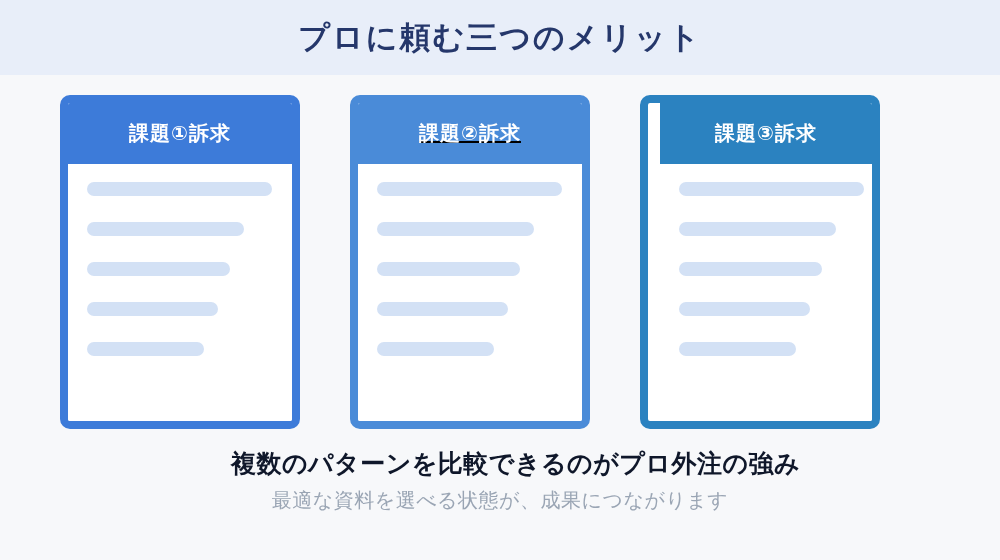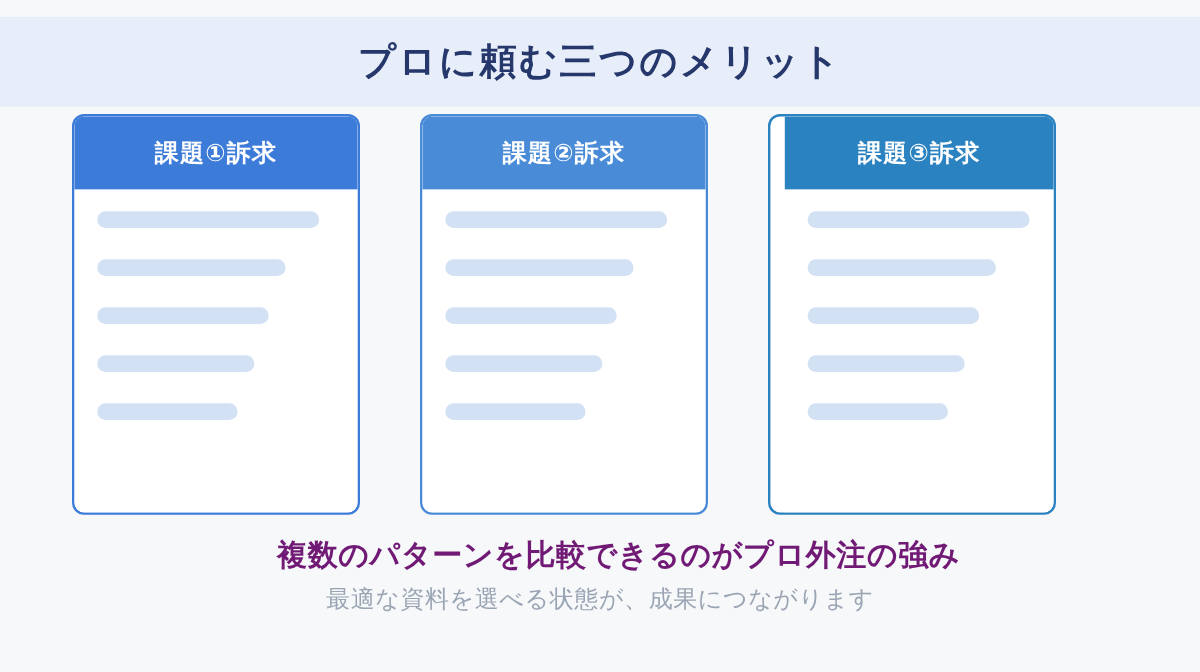--- a/index.html
+++ b/index.html
@@ -26,21 +26,20 @@
   .header-band {
     position: absolute;
     left: 0;
     top: 0;
     width: 1000px;
     height: 75px;
     background: #e8eef9;
     display: flex;
     align-items: center;
     justify-content: center;
-    margin-top: 14px;
   }
   .header-title {
     font-size: 31px;
     font-weight: bold;
     color: #25376b;
     letter-spacing: 2px;
     line-height: 1;
     white-space: nowrap;
   }
 
@@ -53,27 +52,27 @@
     height: 335px;
     display: flex;
     justify-content: space-between;
   }
   .card {
     width: 240px;
     height: 334px;
     background: #ffffff;
     border-radius: 10px;
     box-sizing: border-box;
-    border: 2px solid #ef4444;
+    border: 8px solid #ef4444;
     overflow: hidden;
     display: flex;
     flex-direction: column;
   }
   .card.c1 { border-color: #3d7bd9; }
-  .card.c2 { border-color: #4a8bd8; }
+  .card.c2 { border-color: #4a8bd8; text-decoration: underline; }
   .card.c3 { border-color: #2b82c0; padding-left: 12px; }
 
   .card-header {
     height: 61px;
     flex: 0 0 61px;
     display: flex;
     align-items: center;
     justify-content: center;
     color: #ffffff;
     font-size: 20px;
@@ -170,17 +169,17 @@
         <div class="line" style="width: 157px; background: rgb(211, 225, 245);"></div>
         <div class="line" style="width: 143px; background: rgb(211, 225, 245);"></div>
         <div class="line" style="width: 131px; background: rgb(211, 225, 245);"></div>
         <div class="line" style="width: 117px; background: rgb(211, 225, 245);"></div>
       </div>
     </div>
 
   </div>
 
   <div class="footer">
-    <div class="footer-main" style="color: #701a75; margin-left: 31px;">複数のパターンを比較できるのがプロ外注の強み</div>
+    <div class="footer-main" style="color: #0f172a; margin-left: 31px;">複数のパターンを比較できるのがプロ外注の強み</div>
     <div class="footer-sub" style="color: rgb(154, 165, 180);">最適な資料を選べる状態が、成果につながります</div>
   </div>
 
 </div>
 
 </body></html>

